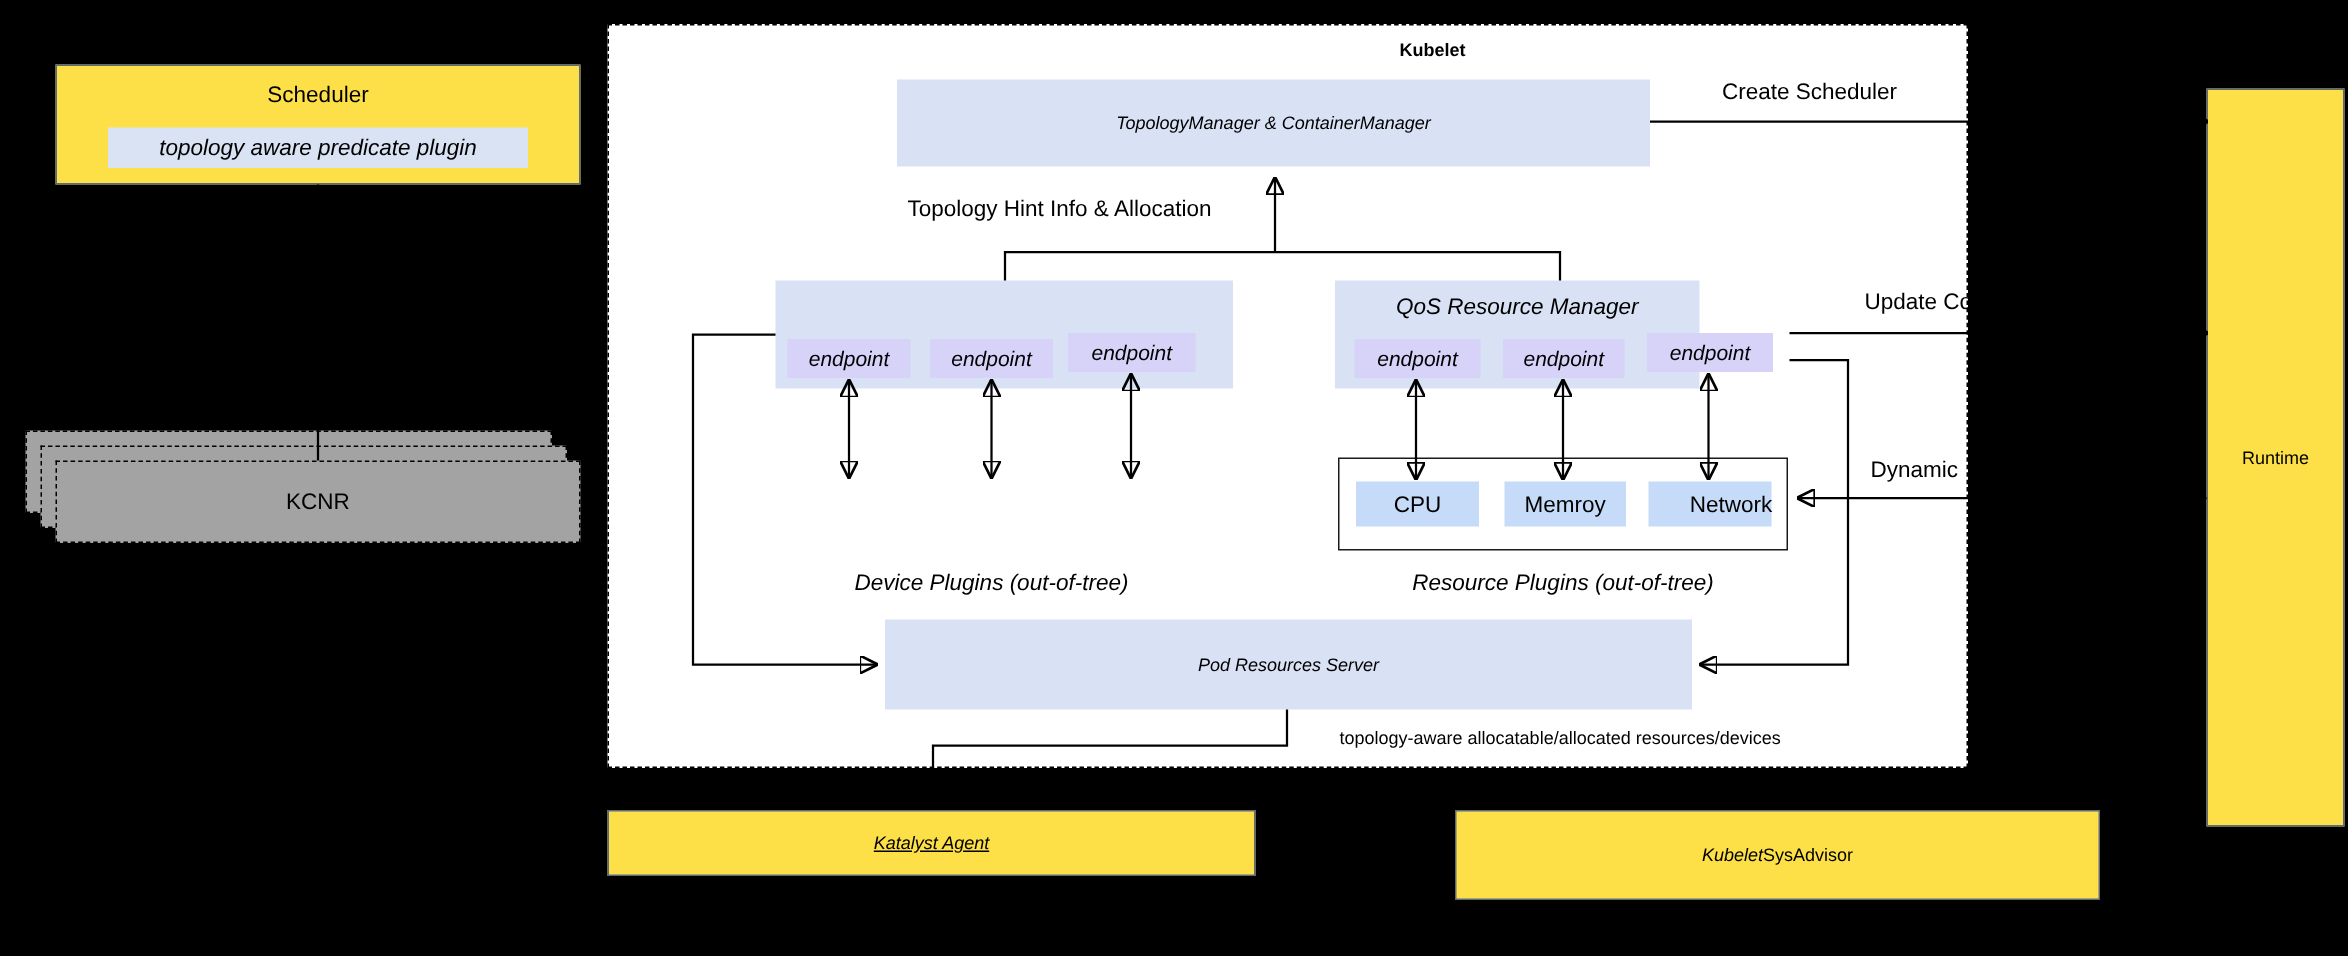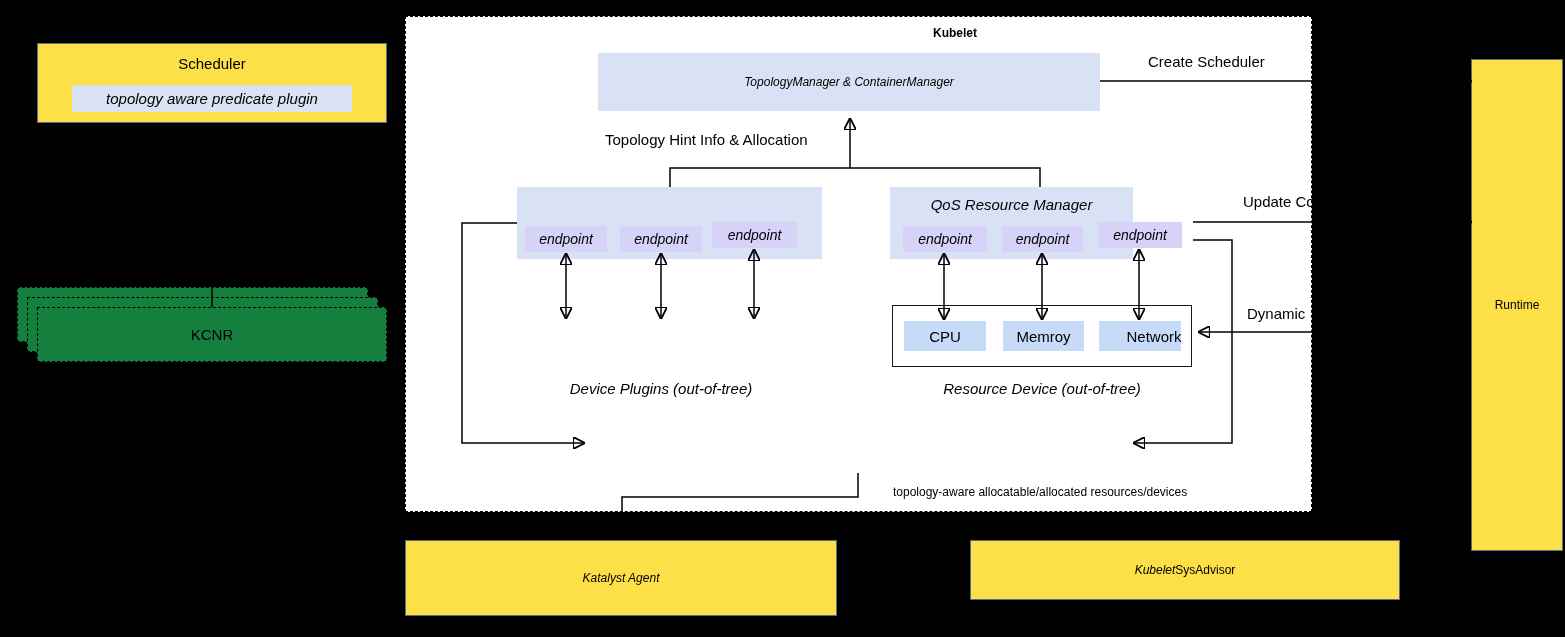--- a/index.html
+++ b/index.html
@@ -4,21 +4,21 @@
 <style>
   html,body{margin:0;padding:0;background:#000;}
   #stage{position:relative;width:1565px;height:637px;background:#000;overflow:hidden;
          font-family:"Liberation Sans",sans-serif;color:#000;}
   .abs{position:absolute;box-sizing:border-box;}
   .center{display:flex;align-items:center;justify-content:center;text-align:left;}
   .bluebox{background:#fde047;border:1px solid #5c6b7d;}
   .peri{background:#d9e2f5;}
   .lav{background:#d6d2f8;}
   .plug{background:#c6dbf7;}
-  .kcnr{background:#15803d;border:1px dashed #000;}
+  .kcnr{background:#a3a3a3;border:1px dashed #000;}
   .panel{background:#ffffff;border:1.5px dashed #000;}
   .wirebox{background:#fff;border:1px solid #1a1a1a;}
   .it{font-style:italic;}
   .f14{font-size:14px;} .f15{font-size:15px;} .f16{font-size:12px;}
   .bold{font-weight:bold;}
   svg.overlay{position:absolute;left:0;top:0;pointer-events:none;}
   svg.overlay path{fill:none;stroke:#000;stroke-width:1.5;}
 </style>
 </head>
 <body>
@@ -54,32 +54,33 @@
     <div class="abs lav center it f14" style="left:208px;top:35px;width:84px;height:26px;">endpoint</div>
   </div>
 
   <div class="abs it f15" style="left:510px;top:380px;width:302px;text-align:center;">Device Plugins (out-of-tree)</div>
 
   <div class="abs wirebox" style="left:892px;top:305px;width:300px;height:62px;">
     <div class="abs plug center f15" style="left:11px;top:15px;width:82px;height:30px;">CPU</div>
     <div class="abs plug center f15" style="left:110px;top:15px;width:81px;height:30px;">Memroy</div>
     <div class="abs plug center f15" style="left:206px;top:15px;width:82px;height:30px;padding-left:28px;">Network</div>
   </div>
-  <div class="abs it f15" style="left:892px;top:380px;width:300px;text-align:center;">Resource Device (out-of-tree)</div>
+  <div class="abs it f15" style="left:892px;top:380px;width:300px;text-align:center;">Resource Plugins (out-of-tree)</div>
 
+  <div class="abs peri center it f16" style="left:590px;top:413px;width:538px;height:60px;">Pod Resources Server</div>
 
   <div class="abs f16" style="left:893px;top:485px;">topology-aware allocatable/allocated resources/devices</div>
 
   <div class="abs f15" style="left:1148px;top:53px;">Create Scheduler</div>
   <div class="abs f15" style="left:1243px;top:193px;">Update Co</div>
   <div class="abs f15" style="left:1247px;top:305px;">Dynamic</div>
 
   <div class="abs bluebox center f16" style="left:1471px;top:17px;width:92px;height:492px;margin-top:42px;">Runtime</div>
 
-  <div class="abs bluebox center it f16" style="left:405px;top:540px;width:432px;height:76px;">Katalyst Agent</div>
+  <div class="abs bluebox center it f16" style="left:405px;top:540px;width:432px;height:44px;text-decoration:underline;">Katalyst Agent</div>
 
   <div class="abs bluebox center f16" style="left:970px;top:540px;width:430px;height:60px;">
     <span class="it">Kubelet</span>
       <span> SysAdvisor</span>
   </div>
 
   <svg class="overlay" width="1565" height="637">
     <defs>
       <marker id="arr" viewBox="0 0 10 10" refX="9" refY="5" markerWidth="8" markerHeight="8" orient="auto-start-reverse">
         <path d="M0,0 L10,5 L0,10 z" fill="#000" stroke="none"></path>

